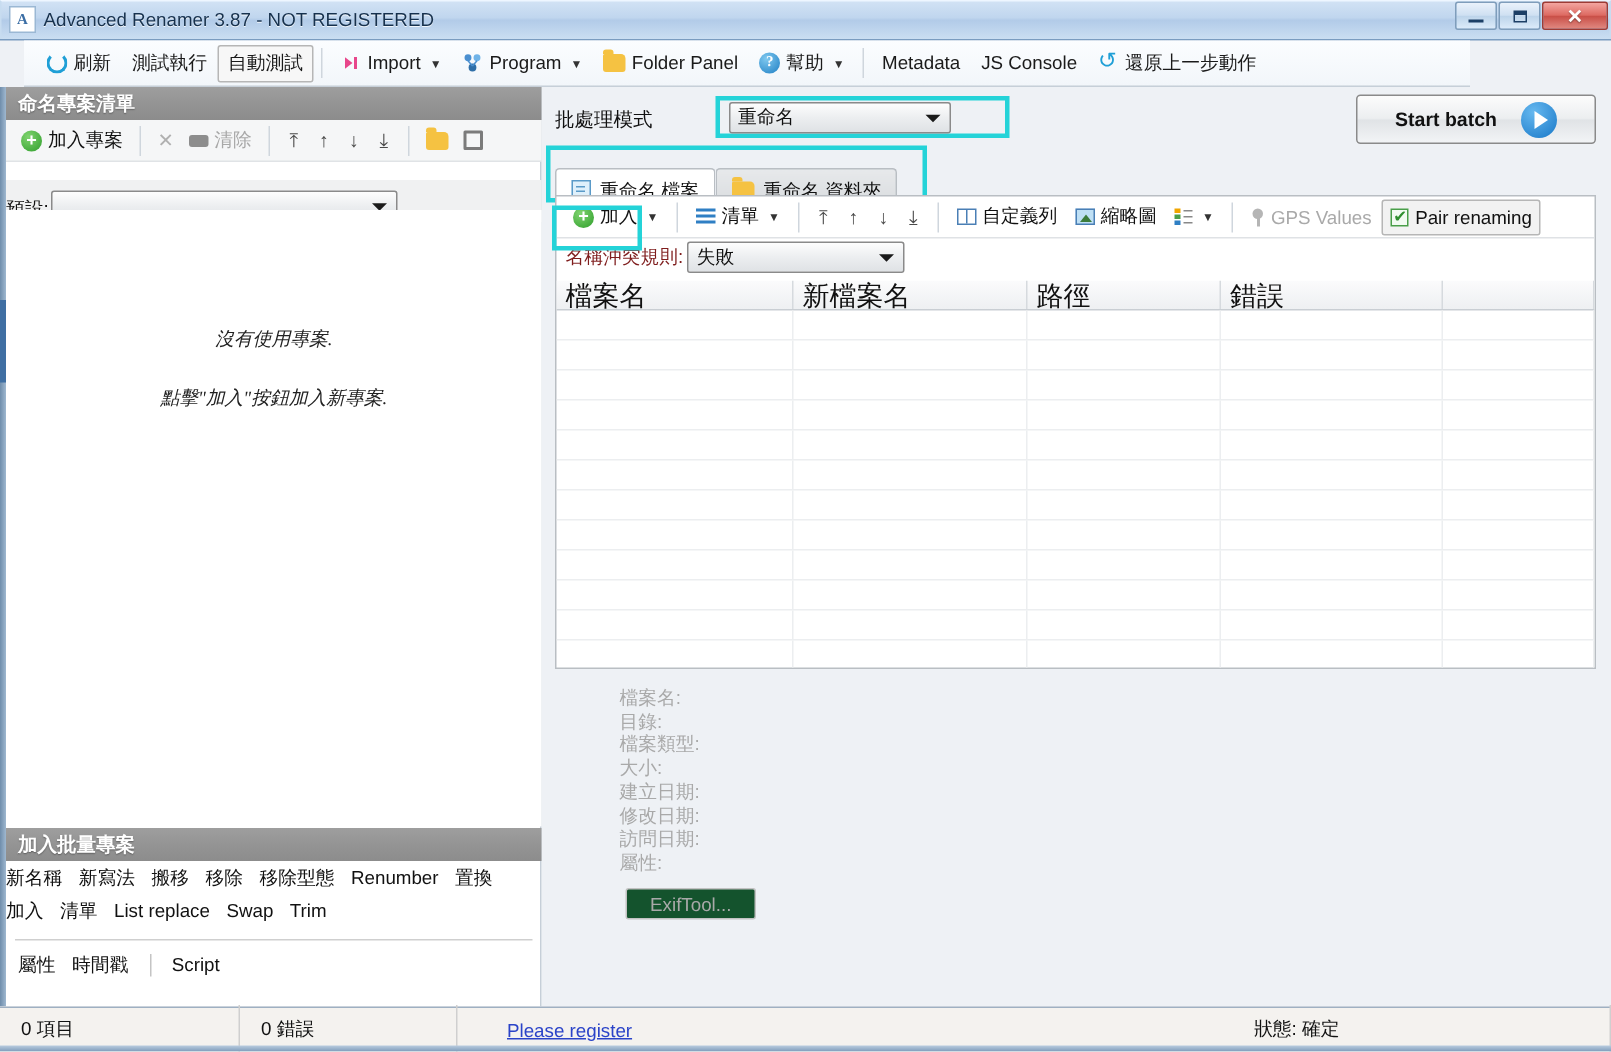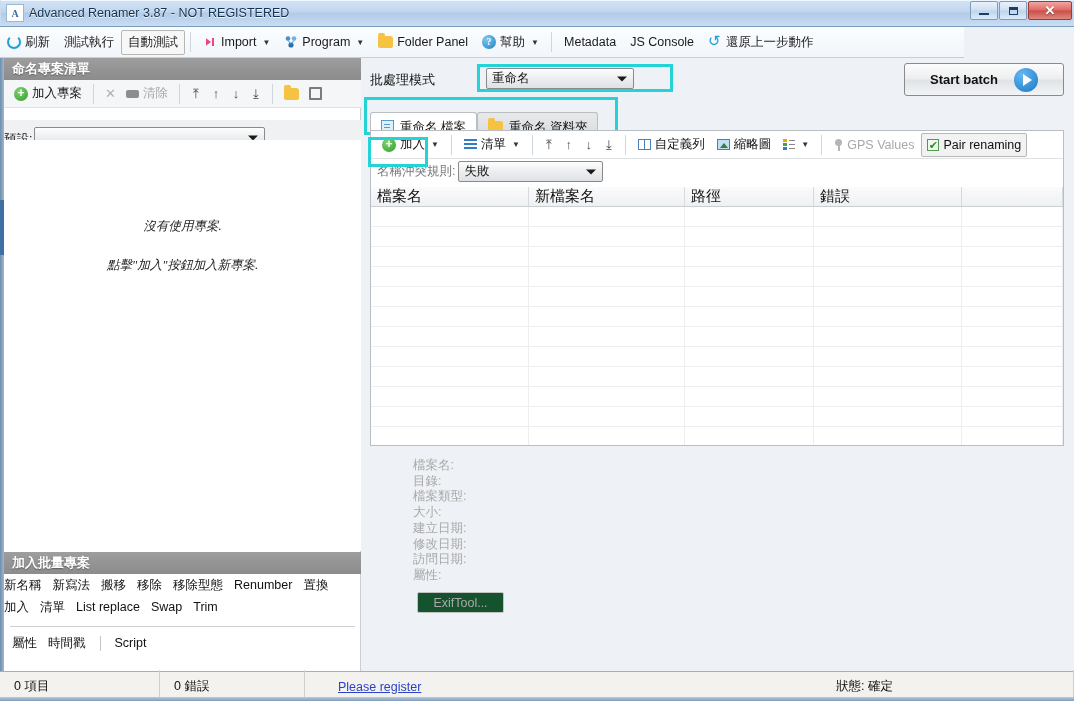--- a/index.html
+++ b/index.html
@@ -55,25 +55,25 @@
     width: 44px;
     background: linear-gradient(to bottom, #f3a5a0 0%, #dd6a62 48%, #c94f47 52%, #e08880 100%);
     border-color:#9d3b35; color:#fff; font-weight:bold;
   }
   .glyph-min { width:10px; height:2px; background:#1c3f66; margin-top:7px; }
   .glyph-max { width:9px; height:8px; border:1.5px solid #1c3f66; border-top-width:3px; box-sizing:border-box;}
   .glyph-close { font-family:"Liberation Serif", serif; font-size:13px; font-weight:bold; text-shadow:0 1px 1px rgba(0,0,0,.4); }
 
   
   .toolbar {
-    position:absolute; left:0; top:27px; width:964px; height:31px;
+    position:absolute; left:16px; top:27px; width:964px; height:31px;
     background: linear-gradient(to bottom,#fbfdff 0%, #f2f6fa 100%);
     border-bottom: 1px solid #c6cfd8;
     box-sizing:border-box;
-    display:flex; align-items:center; padding-left:0;
+    display:flex; align-items:center; padding-left:8px;
   }
   .tb-item {
     display:flex; align-items:center; height:23px; padding:0 6px;
     border:1px solid transparent; border-radius:2px;
     color:#1a1a1a; font-size:12.5px; white-space:nowrap; gap:4px;
   }
   .tb-item.boxed { border-color:#b6b6b6; background:#f7f7f7;justify-content:flex-end; }
   .tb-sep { width:1px; height:20px; background:#cfd6dd; margin:0 5px; }
   .caret { font-size:8px; color:#333; margin-left:2px; }
 
@@ -239,30 +239,30 @@
   .ic-detail::after{content:"";position:absolute;left:6px;top:1px;width:6px;height:1px;background:#888;
     box-shadow:0 4px 0 #888, 0 8px 0 #888;}
   .ic-gps { width:9px;height:12px;flex:none;position:relative;}
   .ic-gps::before{content:"";position:absolute;left:1px;top:0;width:7px;height:7px;border-radius:50%;
     background:#b5b5b5;}
   .ic-gps::after{content:"";position:absolute;left:3.5px;top:6px;width:2px;height:6px;background:#b5b5b5;}
   .ic-check { width:12px;height:12px;border:1px solid #4a9e4a;background:#f2fbf2;box-sizing:border-box;
     color:#2f8f2f;font-size:11px;line-height:10px;text-align:center;flex:none;}
 
   .conflict-row { position:absolute; left:6px; top:30px; display:flex; align-items:center; gap:3px; }
-  .conflict-label { font-size:12.5px; color:#737373; }
+  .conflict-label { font-size:12.5px; color:#7f1d1d; }
   #combo-conflict { width:145px; }
 
   .grid { position:absolute; left:0; top:56px; right:0; bottom:0; overflow:hidden; }
   .grid-head { display:flex; height:20px; box-sizing:border-box;
     background: linear-gradient(to bottom,#fbfbfc,#eef0f2);
     border-bottom:1px solid #c9ced3; }
   .gh {
     box-sizing:border-box; border-right:1px solid #d6dade; padding-left:6px;
-    font-size:15px; color:#111; display:flex; align-items:center;
+    font-size:18px; color:#111; display:flex; align-items:center;
   }
   .grid-rows { position:absolute; left:0; right:0; top:20px; bottom:0; }
   .grow { height:20px; border-bottom:1px solid #eceef0; display:flex; box-sizing:border-box; }
   .gc { box-sizing:border-box; border-right:1px solid #eceef0; }
 
   
   .info { position:absolute; left:413px; top:458px; font-size:12.5px; color:#a9a9a9; line-height:15.7px; }
   .exif-btn {
     position:absolute; left:417px; top:592px; width:87px; height:21px;
     border:1px solid #c2c2c2; border-radius:2px; background:#14532d;

